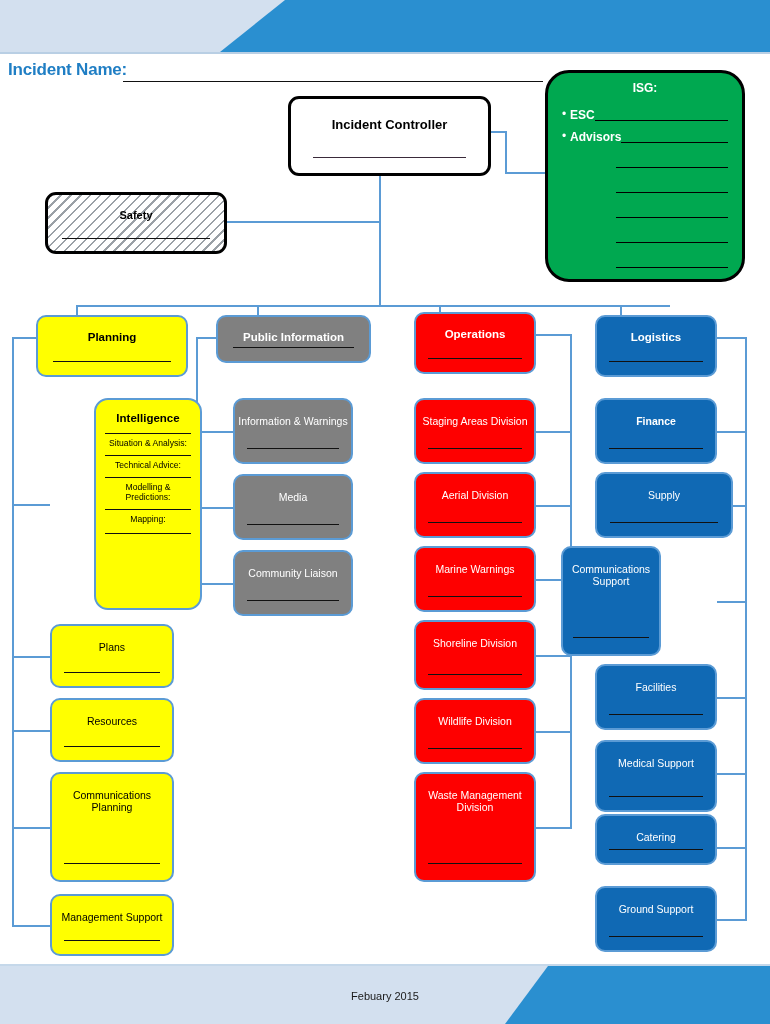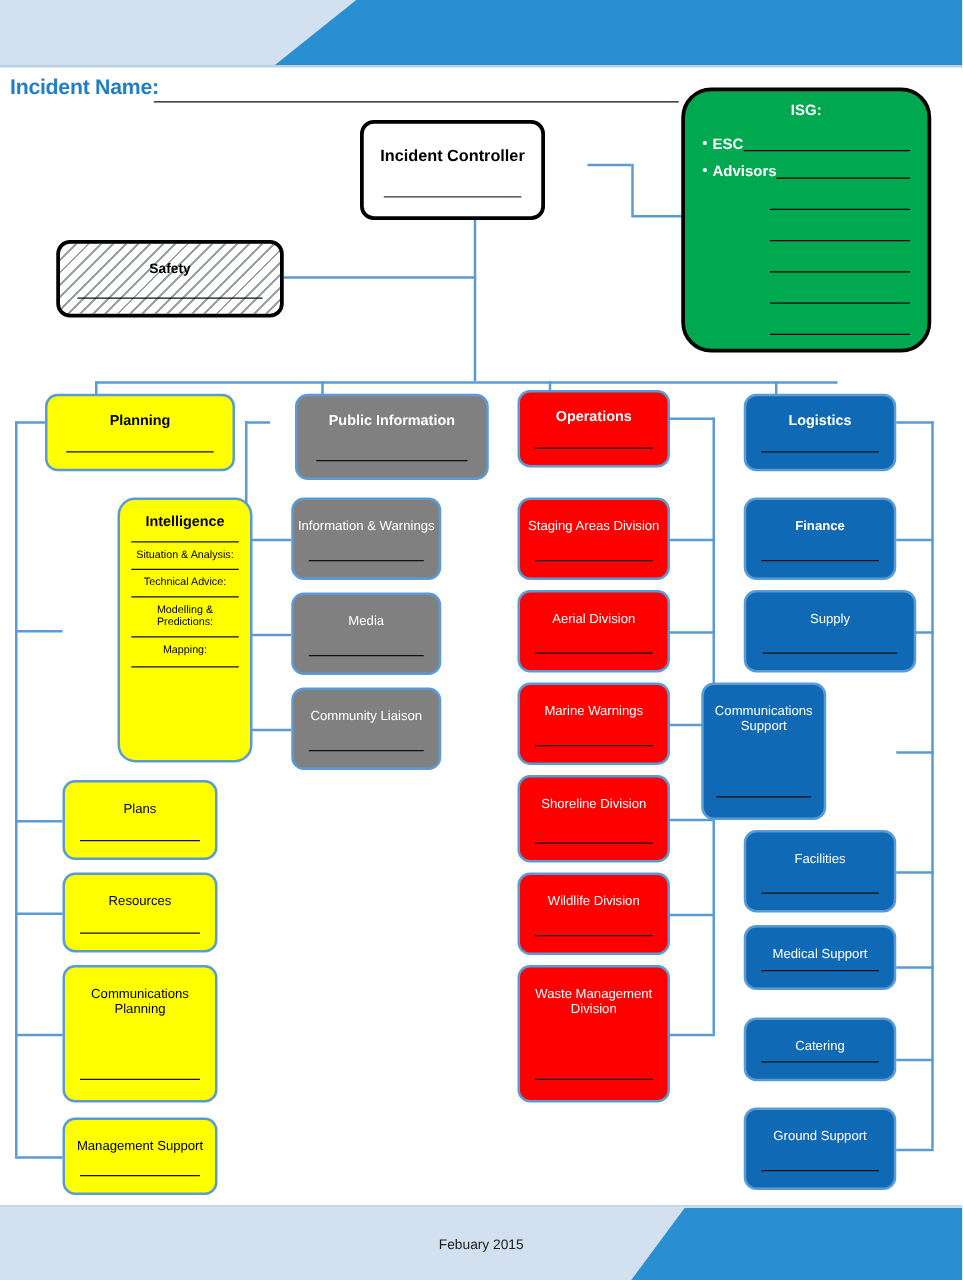--- a/index.html
+++ b/index.html
@@ -72,21 +72,21 @@
     overflow: hidden;
   }
   .node .title { width: 100%; line-height: 1.18; }
   .node .fill-line {
     width: 78%;
     border-bottom: 1.5px solid #111;
   }
 
   
   #incident-controller {
-    left: 288px; top: 96px; width: 148px; height: 80px;
+    left: 288px; top: 96px; width: 203px; height: 80px;
     background: #ffffff;
     border: 3.2px solid #000;
     border-radius: 11px;
     justify-content: flex-start;
   }
   #incident-controller .title {
     font-size: 13px; font-weight: bold; color: #000; padding-top: 18px;
   }
   #incident-controller .fill-line { margin-top: 25px; border-bottom: 1.5px solid #3a2a3a; }
 
@@ -304,21 +304,21 @@
       <div class="fill-line" style="margin-top: auto; margin-bottom: 13px;"></div>
     </div>
     <div class="node child yellow" style="left: 50px; top: 772px; width: 124px; height: 110px;">
       <div class="title">Communications Planning</div>
       <div class="fill-line" style="margin-top: auto; margin-bottom: 16px;"></div>
     </div>
     <div class="node child yellow" style="left: 50px; top: 894px; width: 124px; height: 62px;">
       <div class="title">Management Support</div>
       <div class="fill-line" style="margin-top: auto; margin-bottom: 13px;"></div>
     </div>
-    <div class="node col-head grey" style="left: 216px; top: 315px; width: 155px; height: 69px; margin-left: 20px;">
+    <div class="node col-head grey" style="left: 216px; top: 315px; width: 155px; height: 48px;">
       <div class="title">Public Information</div>
       <div class="fill-line" style="margin-top: auto; margin-bottom: 13px;"></div>
     </div>
     <div class="node child grey" style="left: 233px; top: 398px; width: 120px; height: 66px;">
       <div class="title">Information &amp; Warnings</div>
       <div class="fill-line" style="margin-top: auto; margin-bottom: 13px;"></div>
     </div>
     <div class="node child grey" style="left: 233px; top: 474px; width: 120px; height: 66px;">
       <div class="title">Media</div>
       <div class="fill-line" style="margin-top: auto; margin-bottom: 13px;"></div>
@@ -368,21 +368,21 @@
       <div class="fill-line" style="margin-top: auto; margin-bottom: 13px;"></div>
     </div>
     <div class="node child blue" style="left: 561px; top: 546px; width: 100px; height: 110px; align-items: center;">
       <div class="title">Communications Support</div>
       <div class="fill-line" style="margin-top: auto; margin-bottom: 16px;"></div>
     </div>
     <div class="node child blue" style="left: 595px; top: 664px; width: 122px; height: 66px;">
       <div class="title">Facilities</div>
       <div class="fill-line" style="margin-top: auto; margin-bottom: 13px;"></div>
     </div>
-    <div class="node child blue" style="left: 595px; top: 740px; width: 122px; height: 52px; justify-content: center;">
+    <div class="node child blue" style="left: 595px; top: 740px; width: 122px; height: 72px; justify-content: center;">
       <div class="title">Medical Support</div>
       <div class="fill-line" style="margin-top: auto; margin-bottom: 13px;"></div>
     </div>
     <div class="node child blue" style="left: 595px; top: 814px; width: 122px; height: 51px;">
       <div class="title">Catering</div>
       <div class="fill-line" style="margin-top: auto; margin-bottom: 13px;"></div>
     </div>
     <div class="node child blue" style="left: 595px; top: 886px; width: 122px; height: 66px;">
       <div class="title">Ground Support</div>
       <div class="fill-line" style="margin-top: auto; margin-bottom: 13px;"></div>

